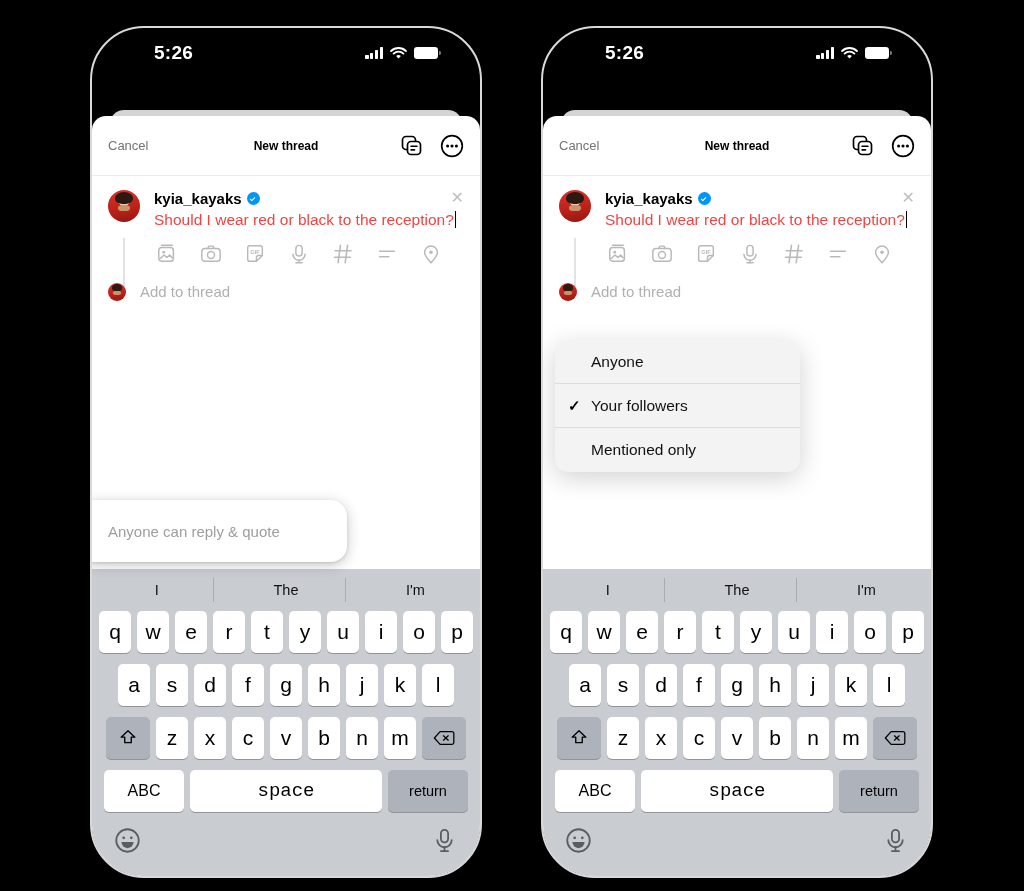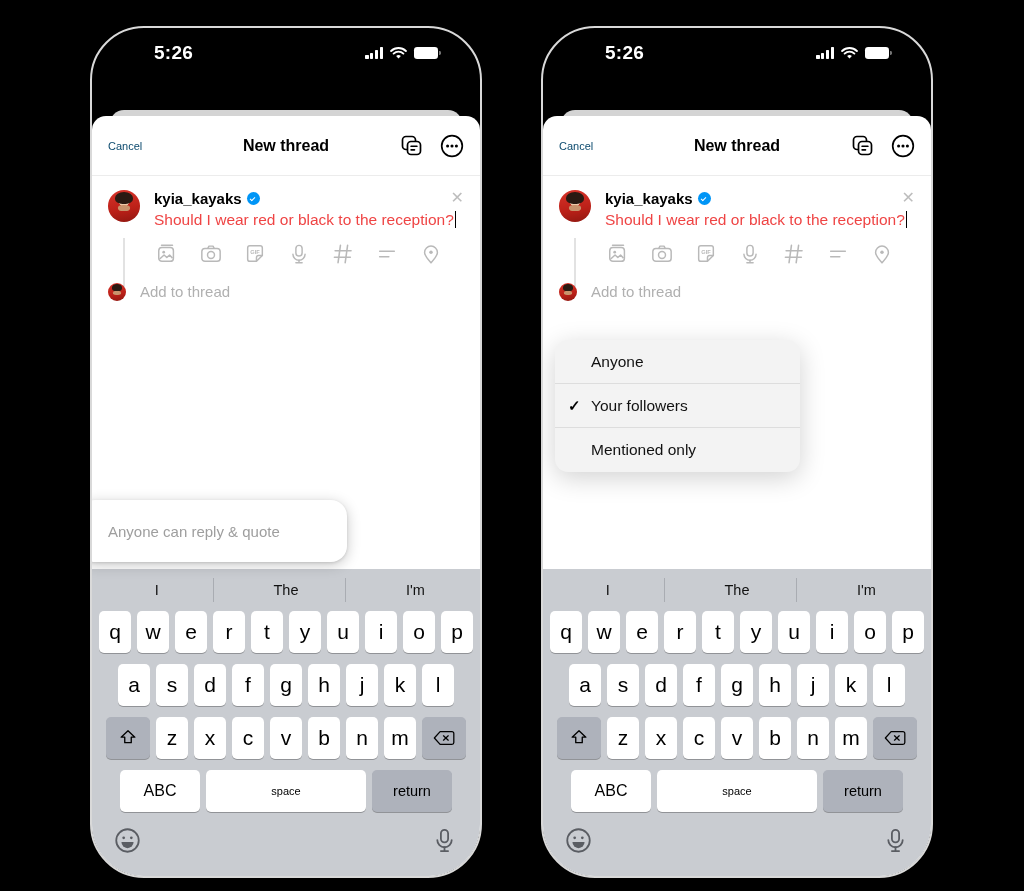--- a/index.html
+++ b/index.html
@@ -68,24 +68,24 @@
     overflow: hidden;
   }
 
   
   .navbar {
     height: 60px; display: flex; align-items: center;
     padding: 0 16px;
     border-bottom: 1px solid #ececec;
     position: relative;
   }
-  .nav-cancel { font-size: 11px; color: #0c4a6e; }
+  .nav-cancel { font-size: 13px; color: #737373; }
   .nav-title {
     position: absolute; left: 0; right: 0; text-align: center;
-    font-size: 16px; font-weight: 700; color: #000; pointer-events:none;
+    font-size: 12px; font-weight: 700; color: #000; pointer-events:none;
   }
   .nav-actions { margin-left: auto; display: flex; align-items: center; gap: 16px; z-index:2; }
   .ico-btn { width: 24px; height: 24px; display:block; }
 
   
   .composer { padding: 14px 16px 0 16px; position: relative; }
   .c-row { display: flex; gap: 14px; }
   .avatar {
     width: 32px; height: 32px; border-radius: 50%;
     flex: 0 0 32px; position: relative; overflow: hidden;
@@ -226,21 +226,21 @@
     width: 32px; height: 42px;
     background: #fff;
     border-radius: 5px;
     box-shadow: 0 1px 0 rgba(0,0,0,.28);
     display: flex; align-items: center; justify-content: center;
     font-size: 21px; color: #000;
   }
   .key.wide { width: 44px; background: #aeb2bb; }
   .krow.r4 { gap: 6px; padding: 0 4px; }
   .key.abc { width: 80px; font-size: 16px; }
-  .key.space { width: 160px; font-size: 11px; }
+  .key.space { width: 192px; font-size: 19px; font-family: Liberation Mono, monospace; }
   .key.ret { width: 80px; font-size: 14.5px; background:#aeb2bb; }
   .key.r4k { height: 42px; }
   .kbottom {
     display:flex; align-items:center; justify-content: space-between;
     padding: 4px 22px 0 22px;
   }
   .emoji, .micK { width: 27px; height: 27px; }
 </style>
 </head>
 <body>

